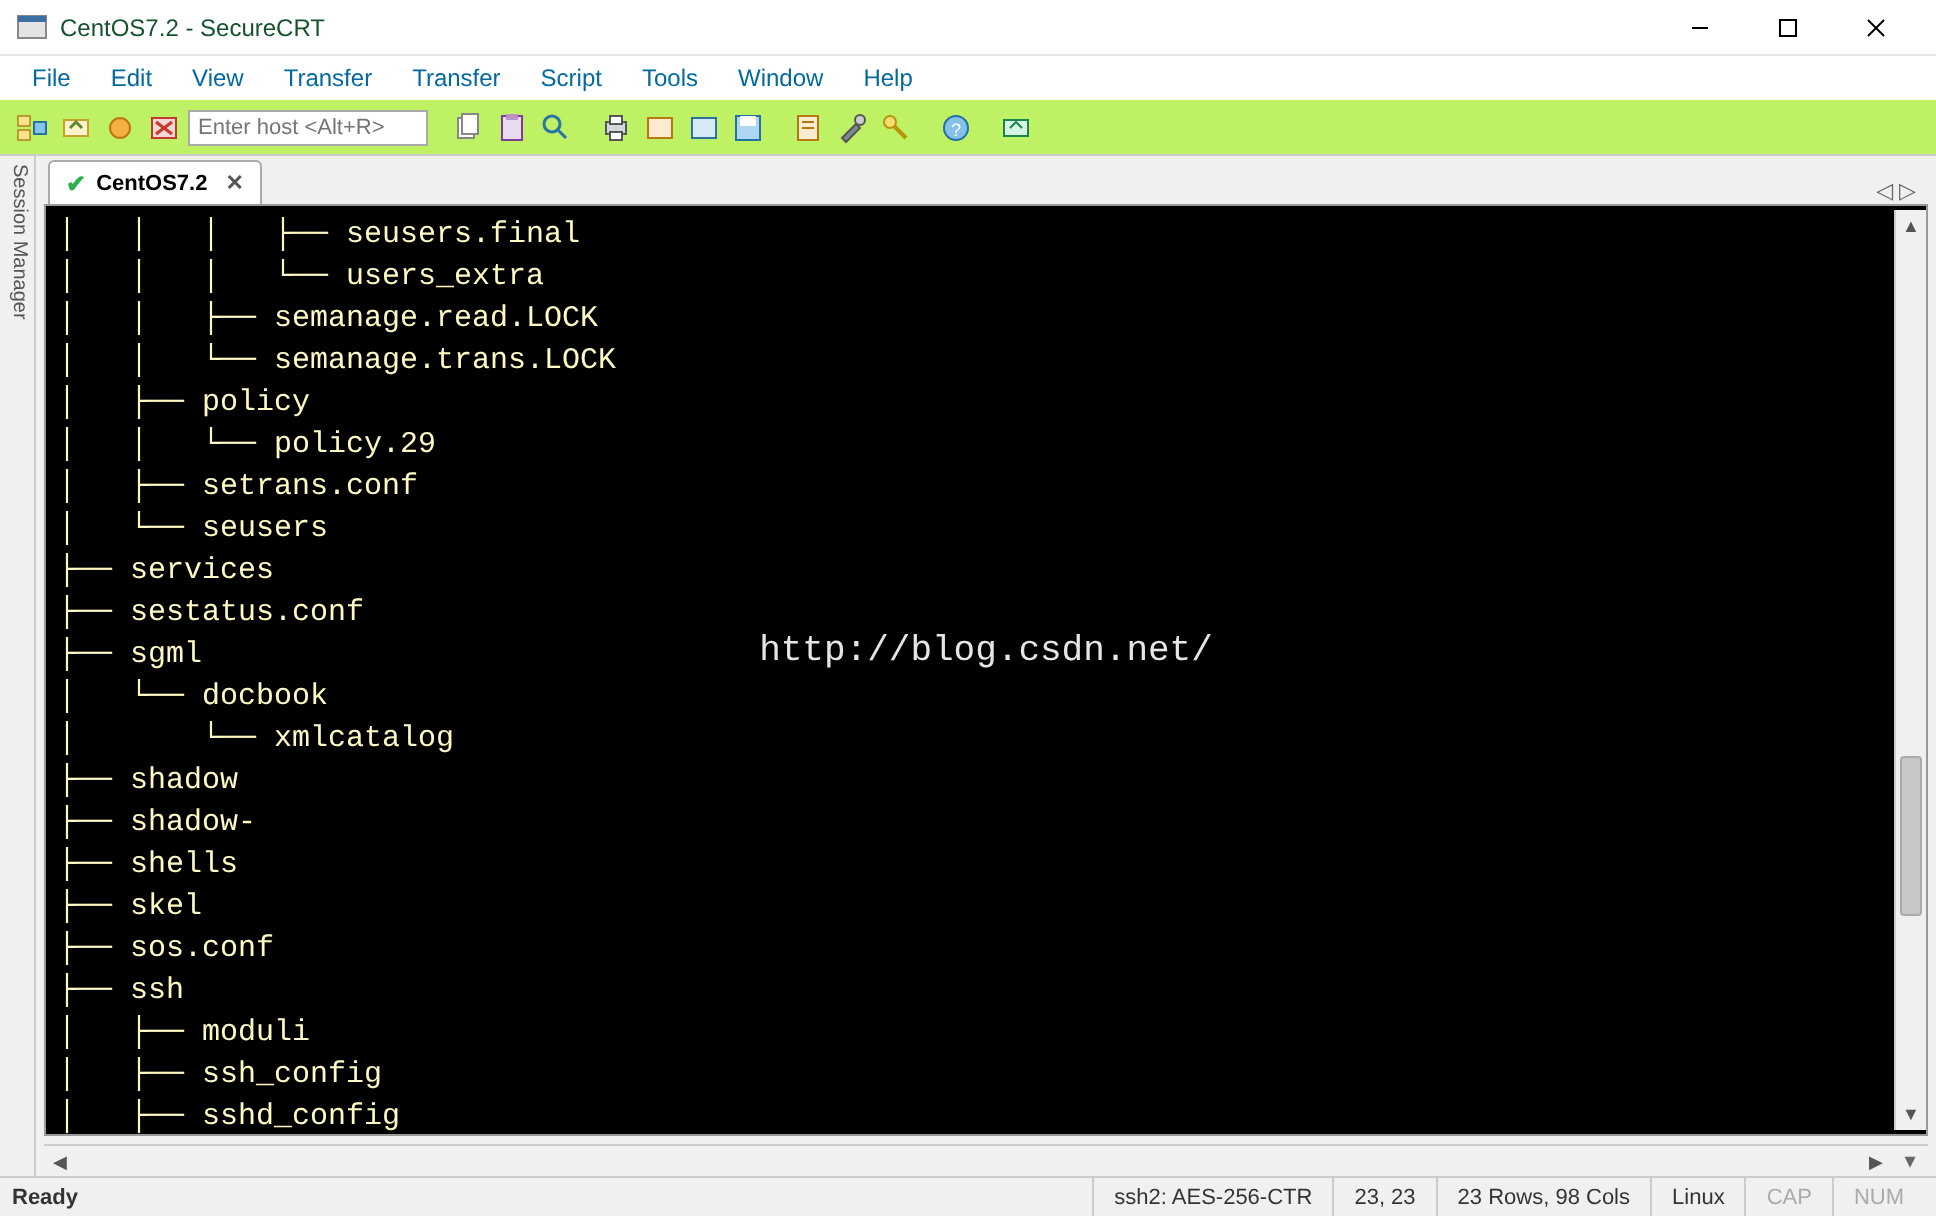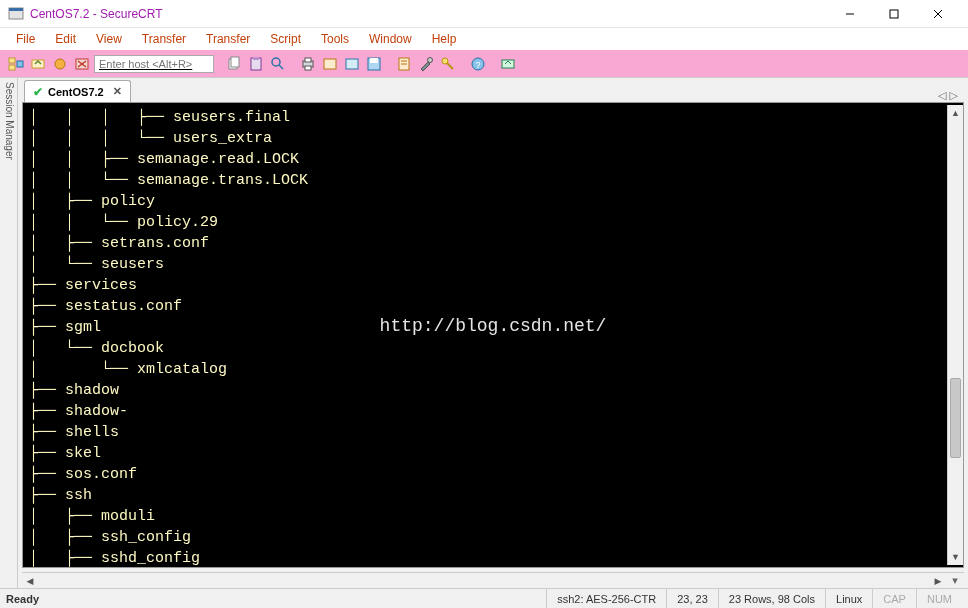--- a/index.html
+++ b/index.html
@@ -1,25 +1,25 @@
 <!DOCTYPE html>
 <html><head>
 <meta charset="utf-8">
 <style>
 * { margin: 0; padding: 0; box-sizing: border-box; }
 body { font-family: "Segoe UI", Tahoma, sans-serif; font-size: 12px; background: #fff; width: 968px; height: 608px; overflow: hidden; display: flex; flex-direction: column; }
 .titlebar { height: 28px; display: flex; align-items: center; padding: 0 8px; background: #fff; border-bottom: 1px solid #e5e5e5; }
 .titlebar-icon { width: 16px; height: 16px; margin-right: 6px; }
-.titlebar-text { flex: 1; font-size: 12px; color: #a21caf; }
+.titlebar-text { flex: 1; font-size: 12px; color: #14532d; }
 .winbtns { display: flex; gap: 0; }
 .winbtn { width: 44px; height: 28px; display: flex; align-items: center; justify-content: center; color: #000; }
 .winbtn svg { width: 10px; height: 10px; }
 .menubar { height: 22px; display: flex; align-items: center; padding: 0 8px; gap: 4px; background: #fff; }
-.menubar span { padding: 2px 8px; font-size: 12px; color: #c2410c; }
-.toolbar { height: 28px; display: flex; align-items: center; padding: 2px 6px; gap: 2px; background: #f9a8d4; border-bottom: 1px solid #ccc; text-decoration: underline; }
+.menubar span { padding: 2px 8px; font-size: 12px; color: #0369a1; }
+.toolbar { height: 28px; display: flex; align-items: center; padding: 2px 6px; gap: 2px; background: #bef264; border-bottom: 1px solid #ccc; }
 .tb-btn { width: 20px; height: 20px; display: flex; align-items: center; justify-content: center; }
 .tb-sep { width: 6px; }
 .tb-input { width: 120px; height: 18px; font-size: 11px; padding: 0 4px; border: 1px solid #aaa; color: #888; background: #fff; }
 .content-row { flex: 1; display: flex; min-height: 0; }
 .sidebar-left { width: 18px; background: #f0f0f0; border-right: 1px solid #ccc; writing-mode: vertical-rl; text-orientation: mixed; font-size: 10px; color: #555; padding: 4px 2px; text-align: left; }
 .main-area { flex: 1; display: flex; flex-direction: column; min-width: 0; background: #f0f0f0; }
 .tabbar { height: 24px; display: flex; align-items: flex-end; padding: 0 6px; background: #f0f0f0; position: relative; }
 .tab { height: 22px; display: flex; align-items: center; padding: 0 8px; background: #fff; border: 1px solid #aaa; border-bottom: none; border-radius: 3px 3px 0 0; font-size: 11px; font-weight: bold; gap: 5px; }
 .tab-check { color: #2bb24c; font-size: 12px; font-weight: bold; }
 .tab-close { color: #555; font-size: 11px; margin-left: 4px; }

